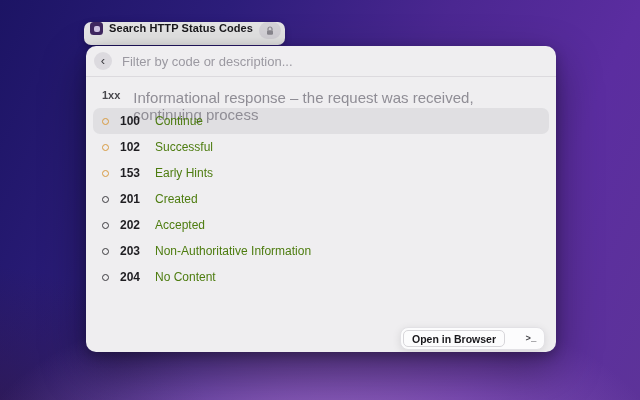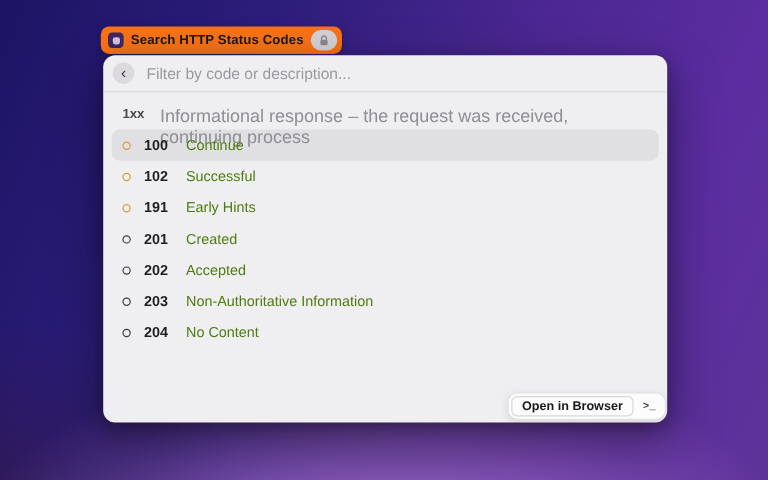--- a/index.html
+++ b/index.html
@@ -9,22 +9,22 @@
     position: relative;
     background:
       radial-gradient(90% 70% at 50% 115%, rgba(172,122,205,0.85) 0%, rgba(172,122,205,0.0) 60%),
       radial-gradient(70% 80% at -5% 110%, rgba(48,25,77,0.9) 0%, rgba(48,25,77,0.0) 55%),
       linear-gradient(115deg, #1c1464 0%, #2c1d7a 28%, #4b2791 55%, #5b2da0 78%, #5d3399 100%);
   }
 
   
   .cmd-pill {
     position: absolute; left: 84px; top: 22px; height: 23px;
-    display: flex; align-items: center; gap: 6px;
-    background: #f97316; border-radius: 7px;
+    display: flex; align-items: flex-start; gap: 6px;
+    background: #e5e5e5; border-radius: 7px;
     padding: 0 4px 0 6px;
     box-shadow: 0 2px 6px rgba(0,0,0,0.25);
   }
   .ext-icon {
     width: 13px; height: 13px; border-radius: 3.5px;
     background: #3f2760; position: relative; flex: 0 0 auto;
   }
   .ext-icon::after {
     content: ""; position: absolute; left: 3.5px; top: 3.5px;
     width: 6px; height: 6px; border-radius: 2px;
@@ -74,23 +74,23 @@
   .row.selected { background: #e0dfe2; }
   .ring {
     width: 7px; height: 7px; border-radius: 50%;
     border: 1.5px solid #888; flex: 0 0 auto;
   }
   .row .code { font-size: 12px; font-weight: 700; color: #1f1e22; width: 24px; }
   .row .label { font-size: 12px; color: #4d7c0f; }
 
   
   .action-bar {
-    position: absolute; right: 1px; bottom: 2px; height: 23px;
+    position: absolute; right: 11px; bottom: 2px; height: 23px;
     background: #fcfcfd; border: 1px solid #e2e1e5; border-radius: 8px;
-    display: flex; align-items: flex-end; gap: 2px; padding: 2px;
+    display: flex; align-items: flex-end; gap: 15px; padding: 2px;
     box-shadow: 0 2px 8px rgba(0,0,0,0.10);
   }
   .open-btn {
     height: 17px; padding: 0 8px; border: 1px solid #d7d6da; border-radius: 5px;
     background: #fcfcfd; cursor: pointer;
     font-family: "Liberation Sans", sans-serif;
     font-size: 10.5px; font-weight: 700; color: #19181c;
     display: flex; align-items: center;
   }
   .term-btn {
@@ -133,21 +133,21 @@
       <span class="code">100</span>
       <span class="label">Continue</span>
     </div>
     <div class="row">
       <span class="ring" style="border-color: rgb(216, 155, 65);"></span>
       <span class="code">102</span>
       <span class="label">Successful</span>
     </div>
     <div class="row">
       <span class="ring" style="border-color: rgb(216, 155, 65);"></span>
-      <span class="code">191</span>
+      <span class="code">153</span>
       <span class="label">Early Hints</span>
     </div>
 
 
     <div class="row">
       <span class="ring" style="border-color: rgb(61, 60, 65);"></span>
       <span class="code">201</span>
       <span class="label">Created</span>
     </div>
     <div class="row">

